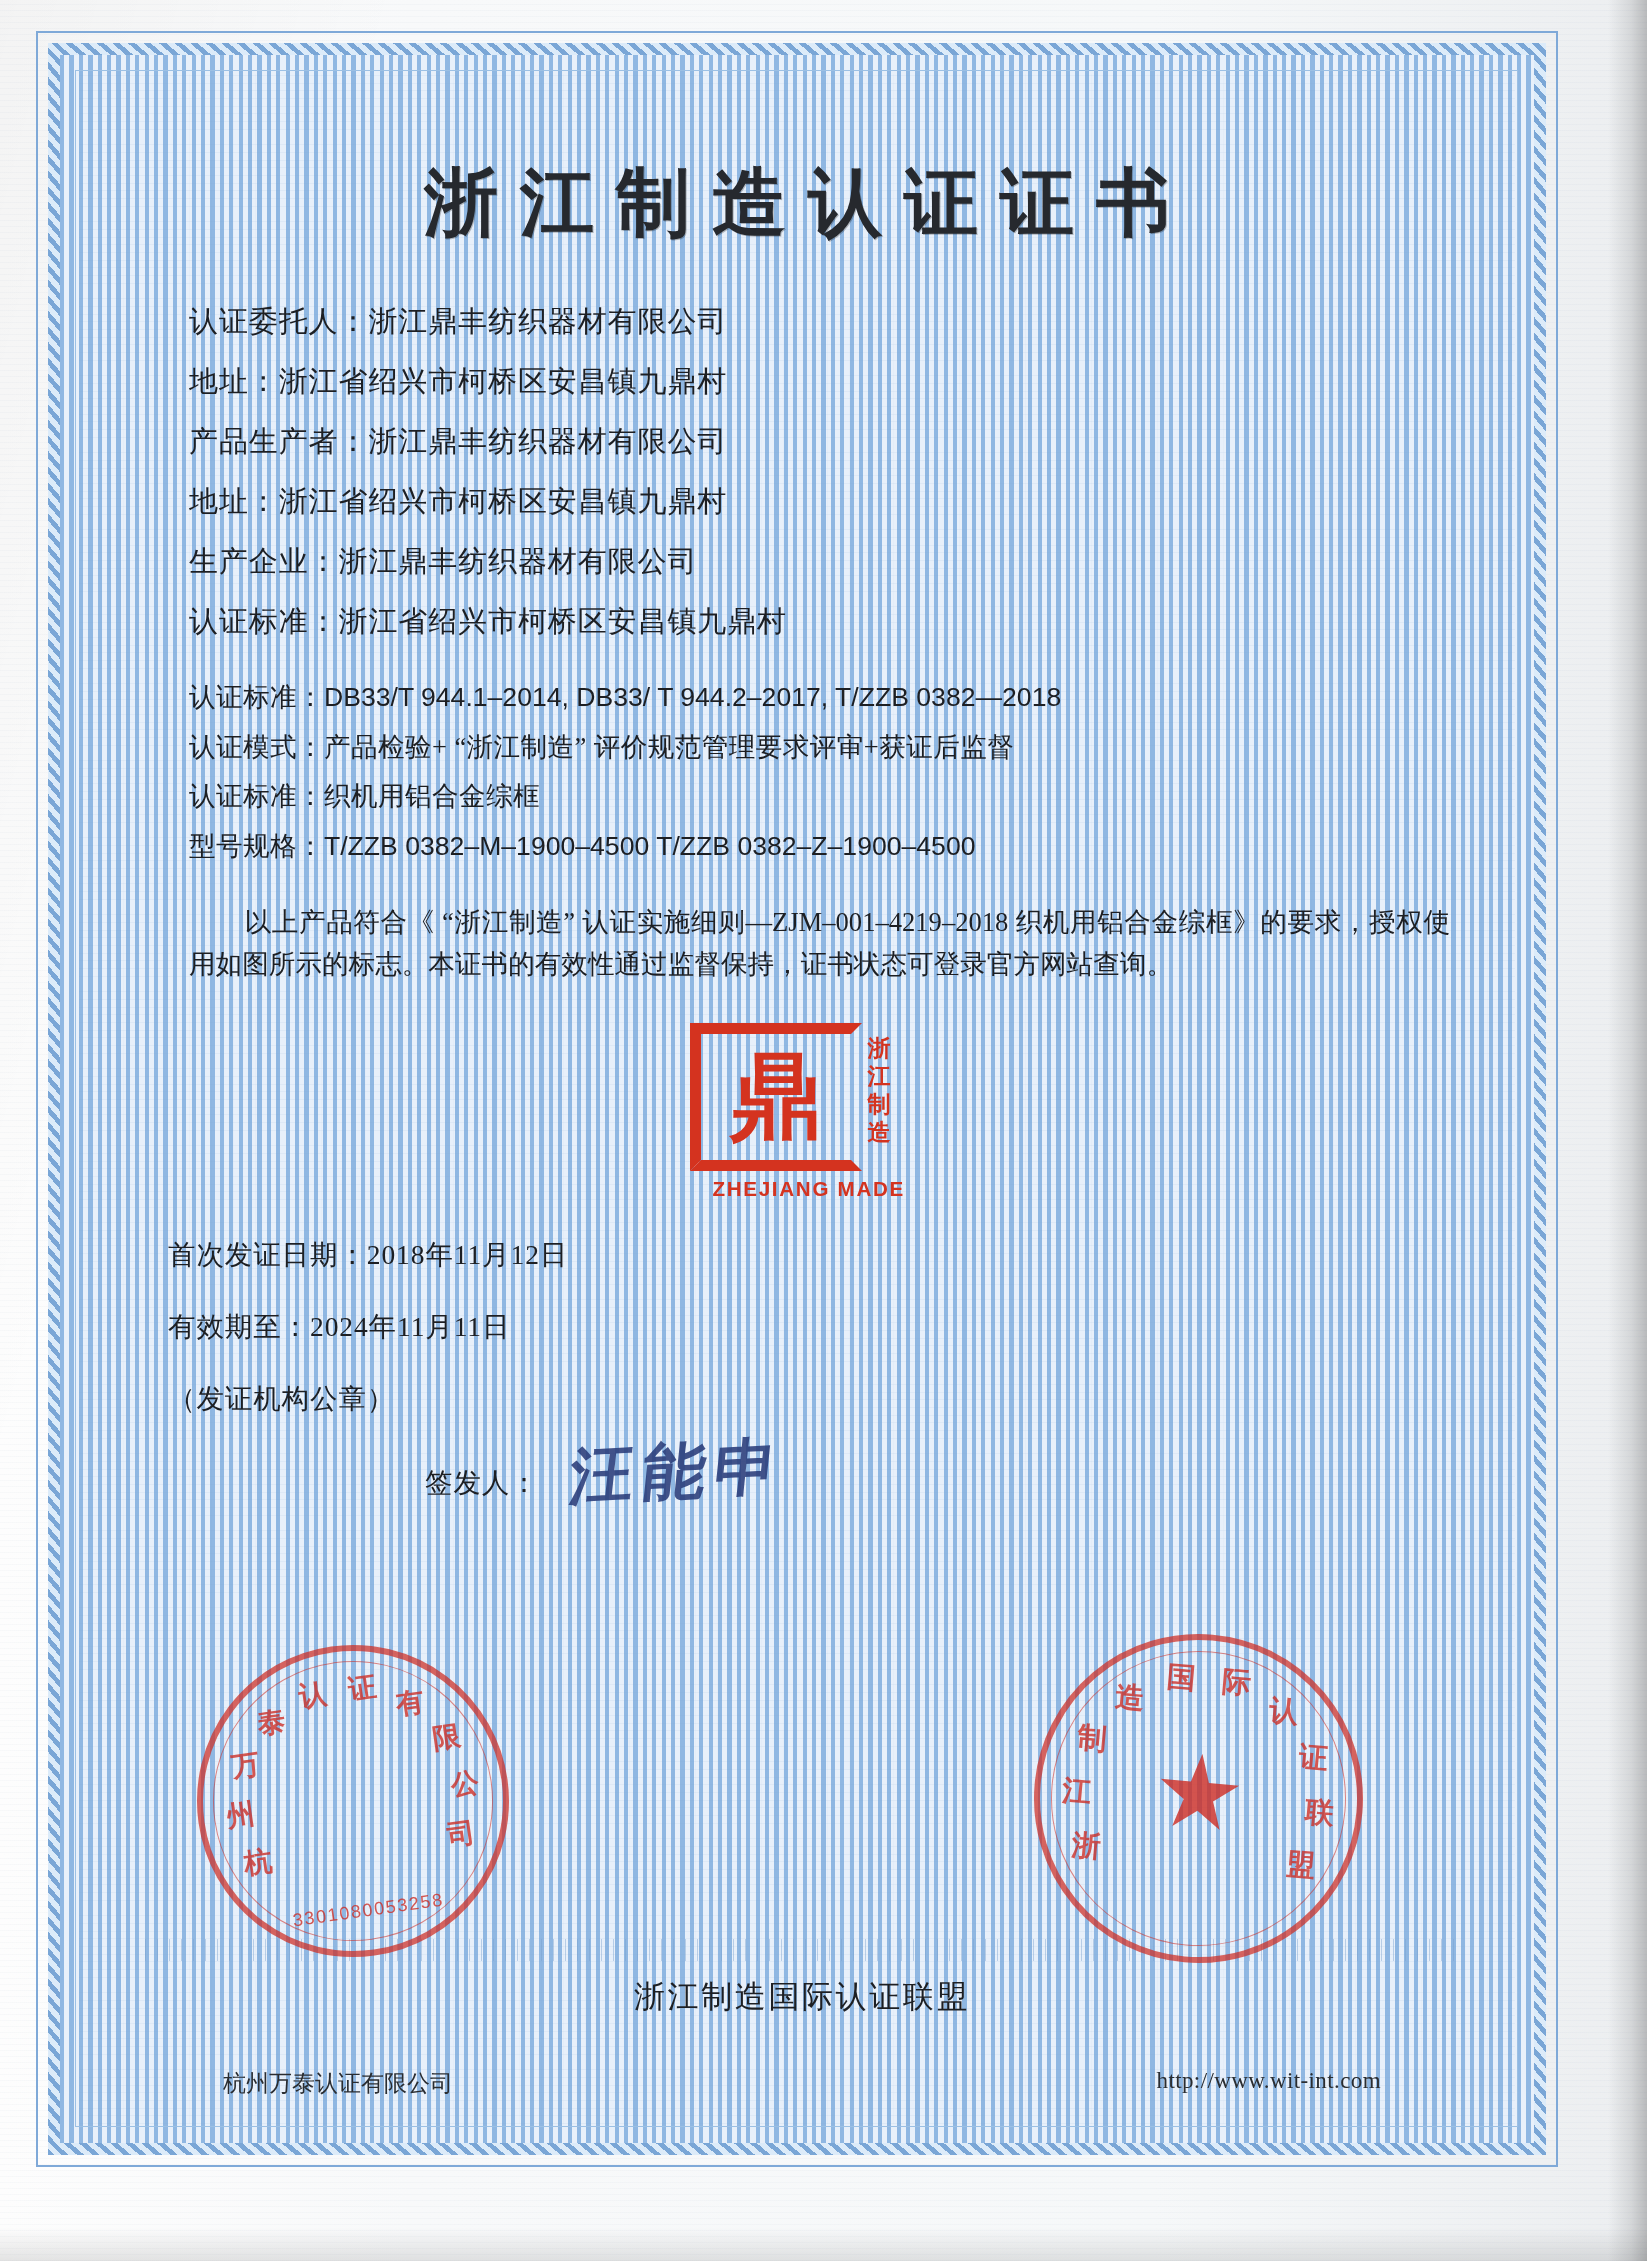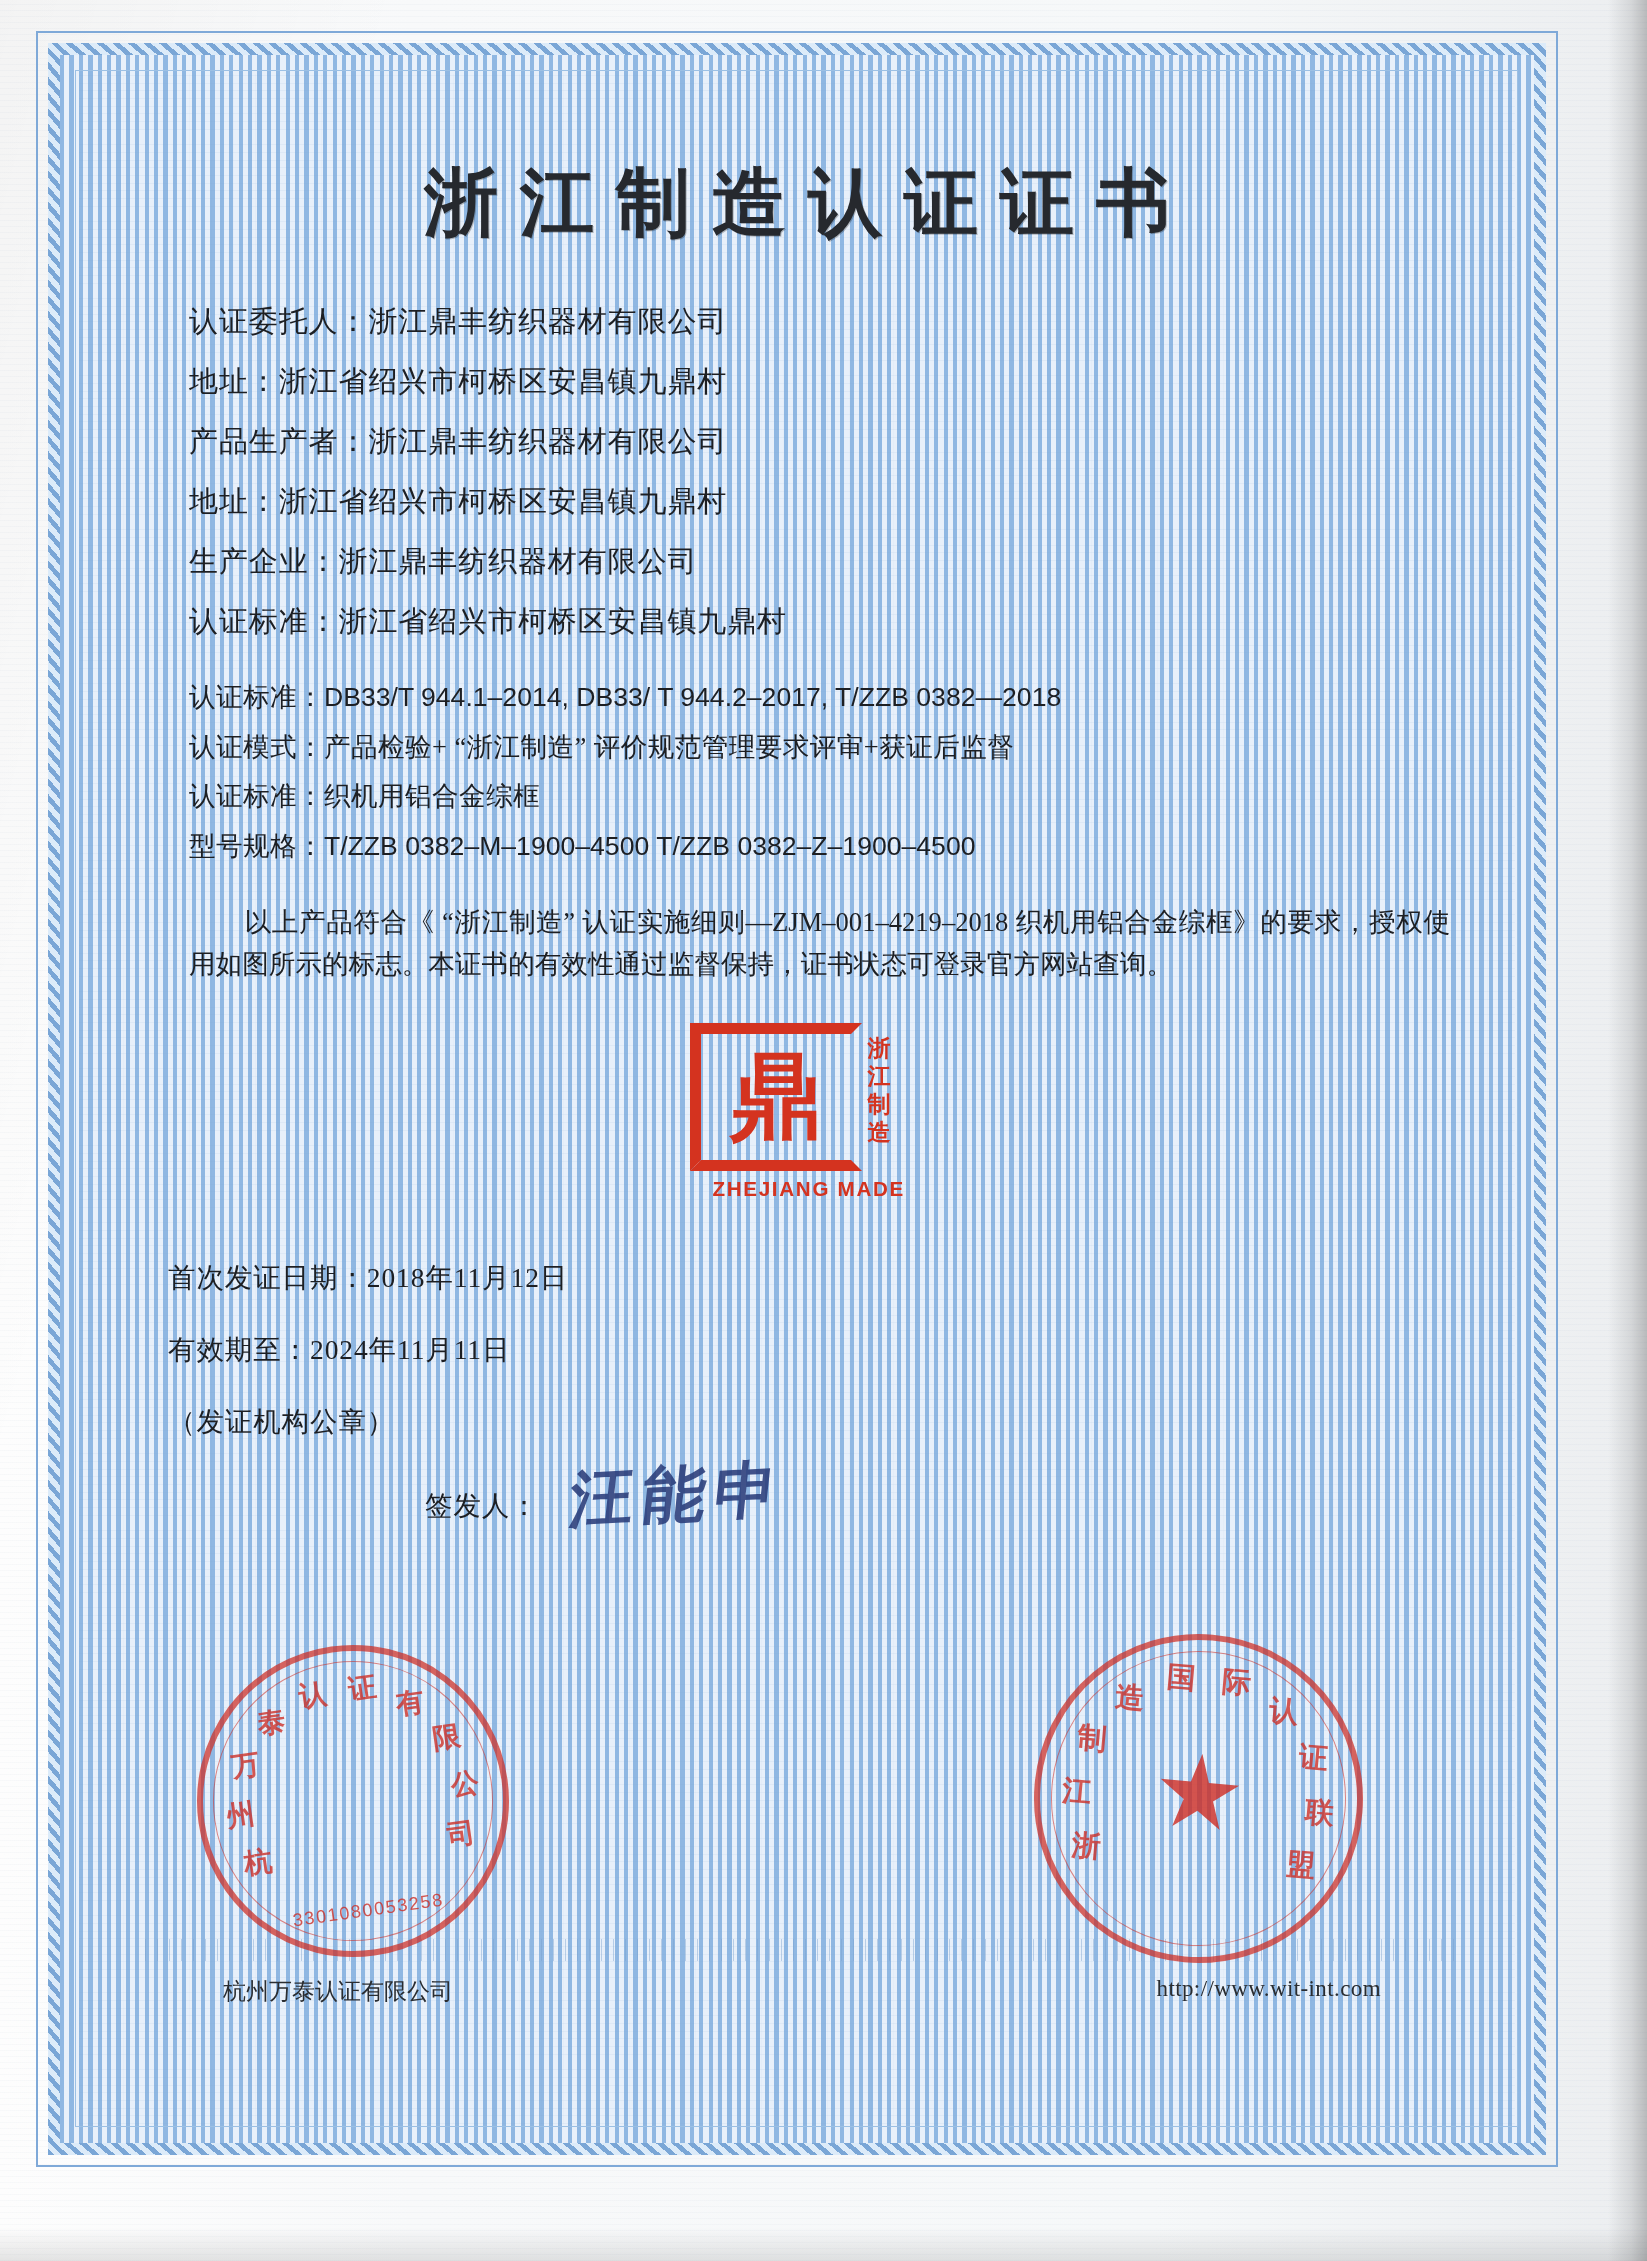--- a/index.html
+++ b/index.html
@@ -246,21 +246,21 @@
     text-align: center;
     font-family: "Liberation Sans", sans-serif;
     font-size: 20.6px;
     font-weight: bold;
     letter-spacing: 1.7px;
     color: #d4331f;
   }
 
   
   .dates {
-    margin-top: 50px;
+    margin-top: 27px;
     padding-left: 48px;
     position: relative;
     z-index: 3;
   }
   .date-row {
     font-size: 27.5px;
     margin-bottom: 36px;
     color: #1d1f23;
     letter-spacing: 0.9px;
   }
@@ -502,20 +502,21 @@
       <span class="arc-char" style="font-size: 29px; transform: rotate(39.3333deg) translate(0px, -122px) rotate(-39.3333deg) translate(-50%, -50%);">认</span>
       <span class="arc-char" style="font-size: 29px; transform: rotate(65.5556deg) translate(0px, -122px) rotate(-65.5556deg) translate(-50%, -50%);">证</span>
       <span class="arc-char" style="font-size: 29px; transform: rotate(91.7778deg) translate(0px, -122px) rotate(-91.7778deg) translate(-50%, -50%);">联</span>
       <span class="arc-char" style="font-size: 29px; transform: rotate(118deg) translate(0px, -122px) rotate(-118deg) translate(-50%, -50%);">盟</span>
     </div>
   <div class="star"></div>
 </div>
 
 <div class="footer">
   <div class="wave"></div>
+  <div class="issuer">浙江制造国际认证联盟</div>
   <div class="footer-meta">
     <div>杭州万泰认证有限公司</div>
     <div class="url">http://www.wit-int.com</div>
   </div>
 </div>
 
 <div class="page-edge"></div>
 <div class="bottom-edge"></div>
 
 

